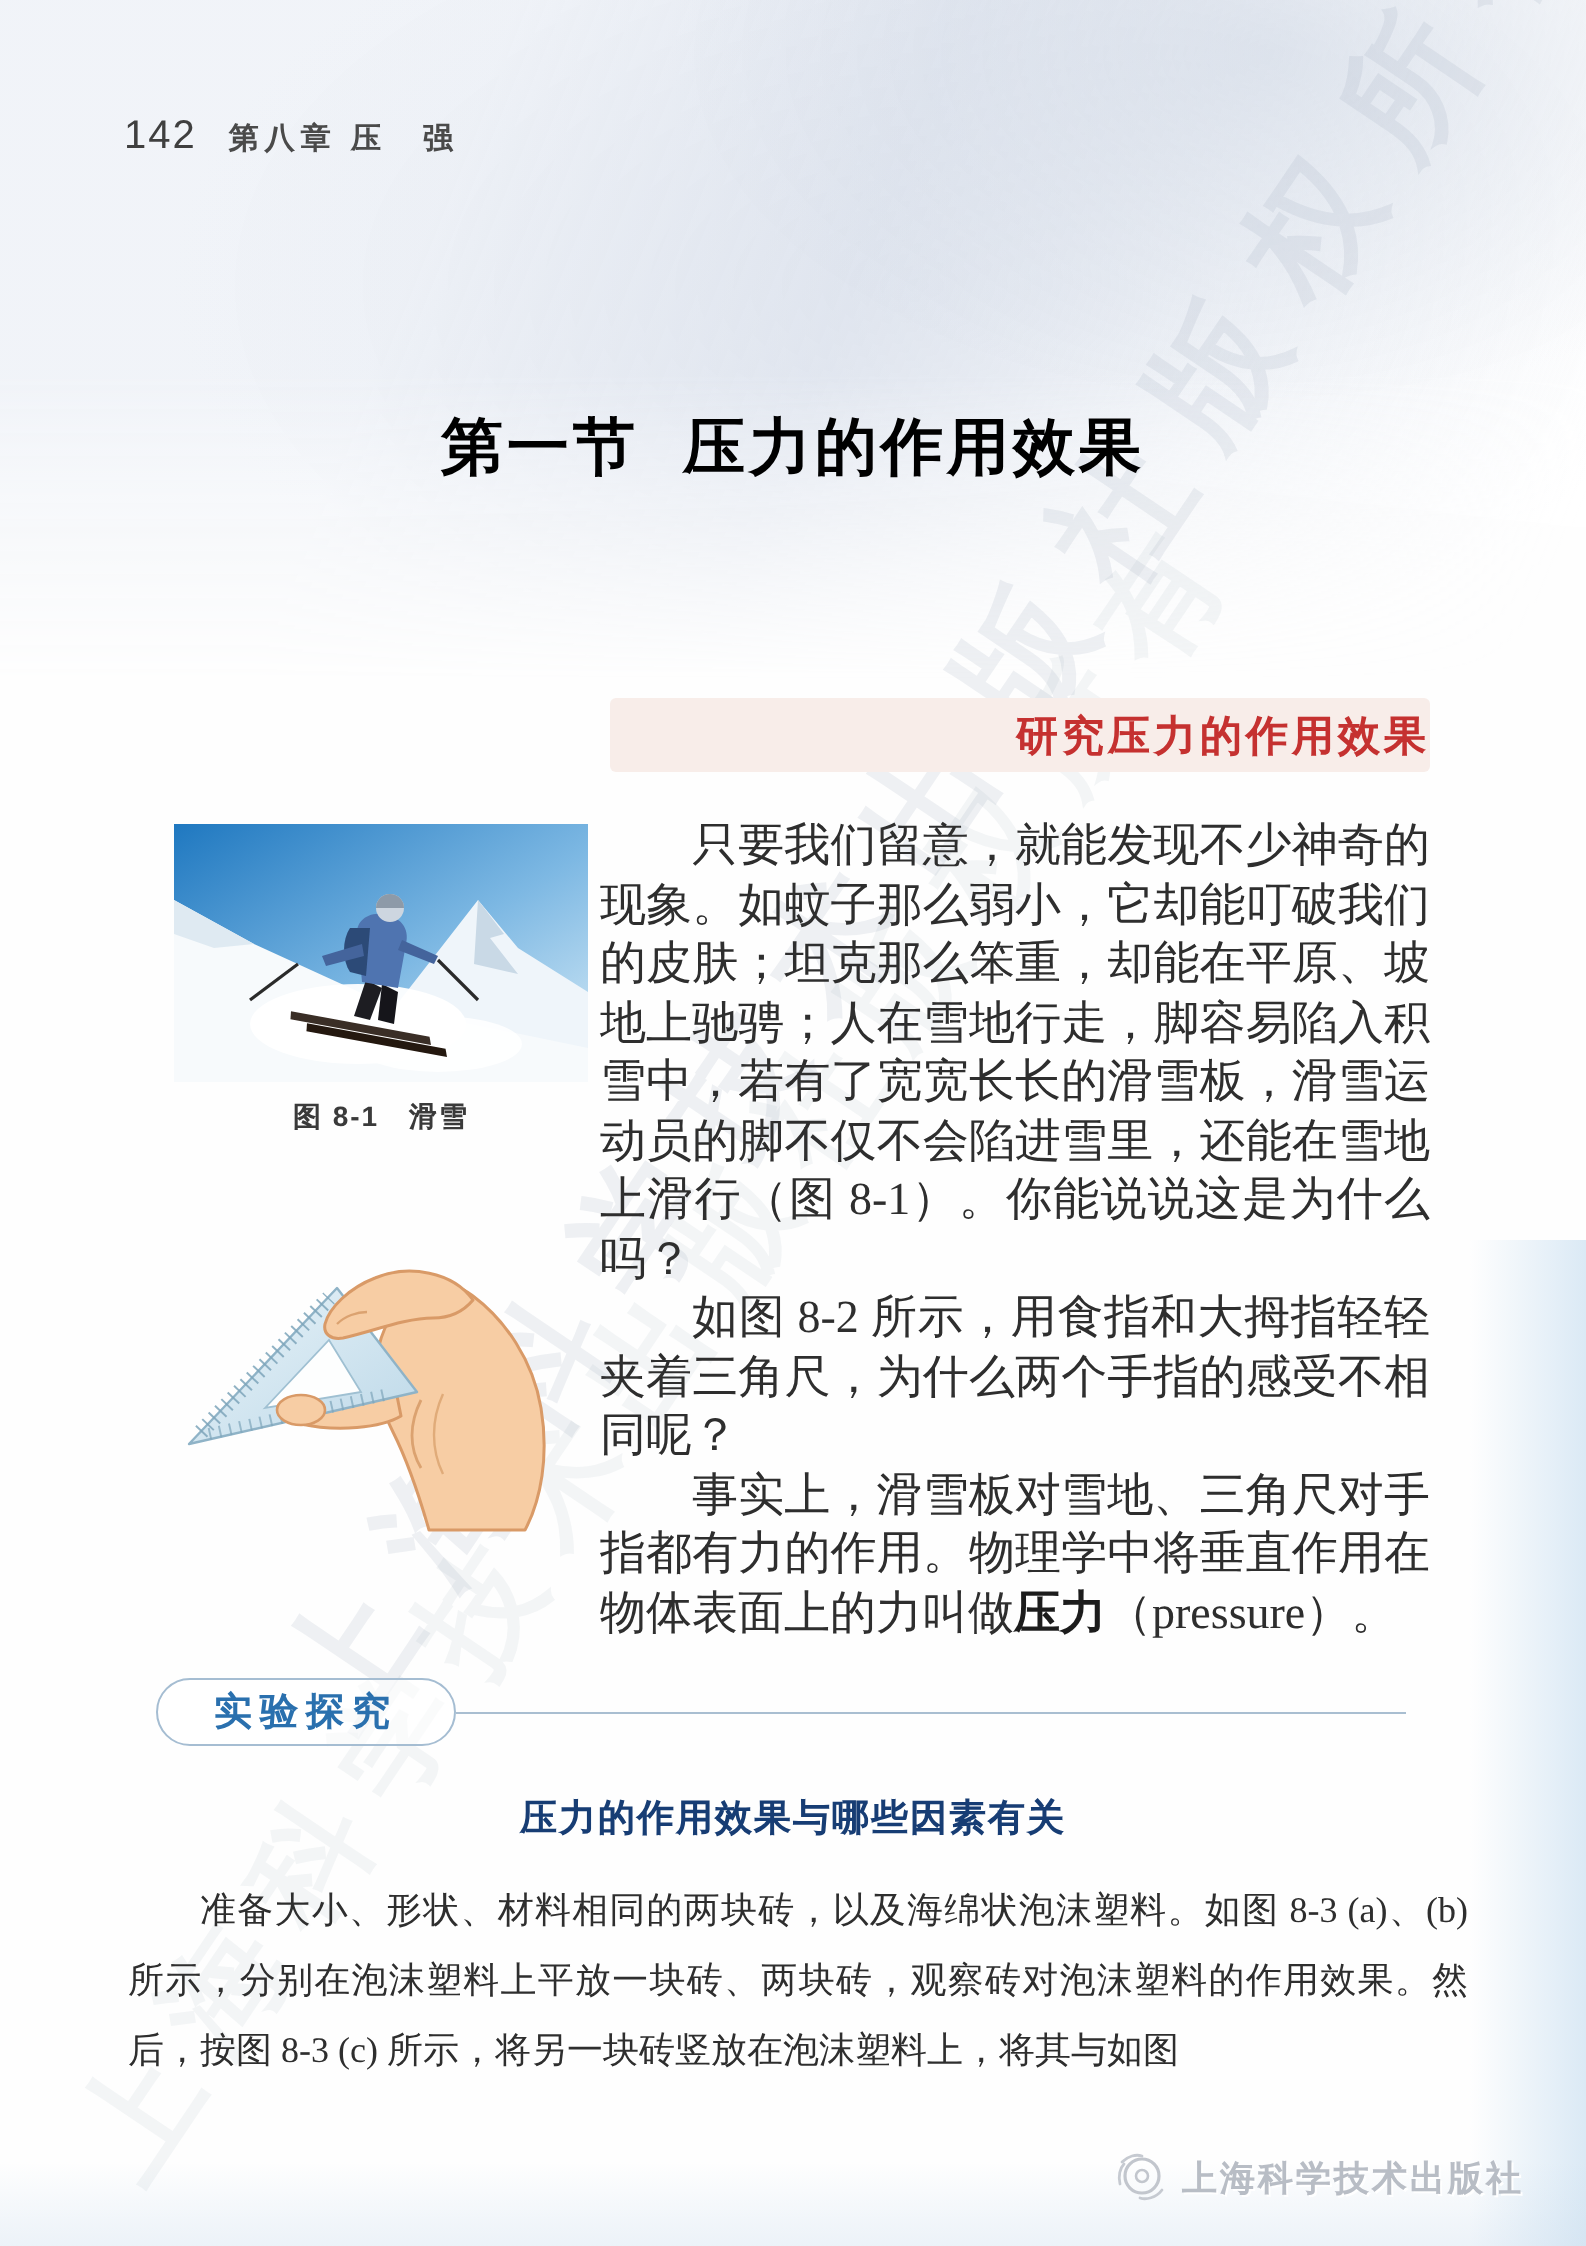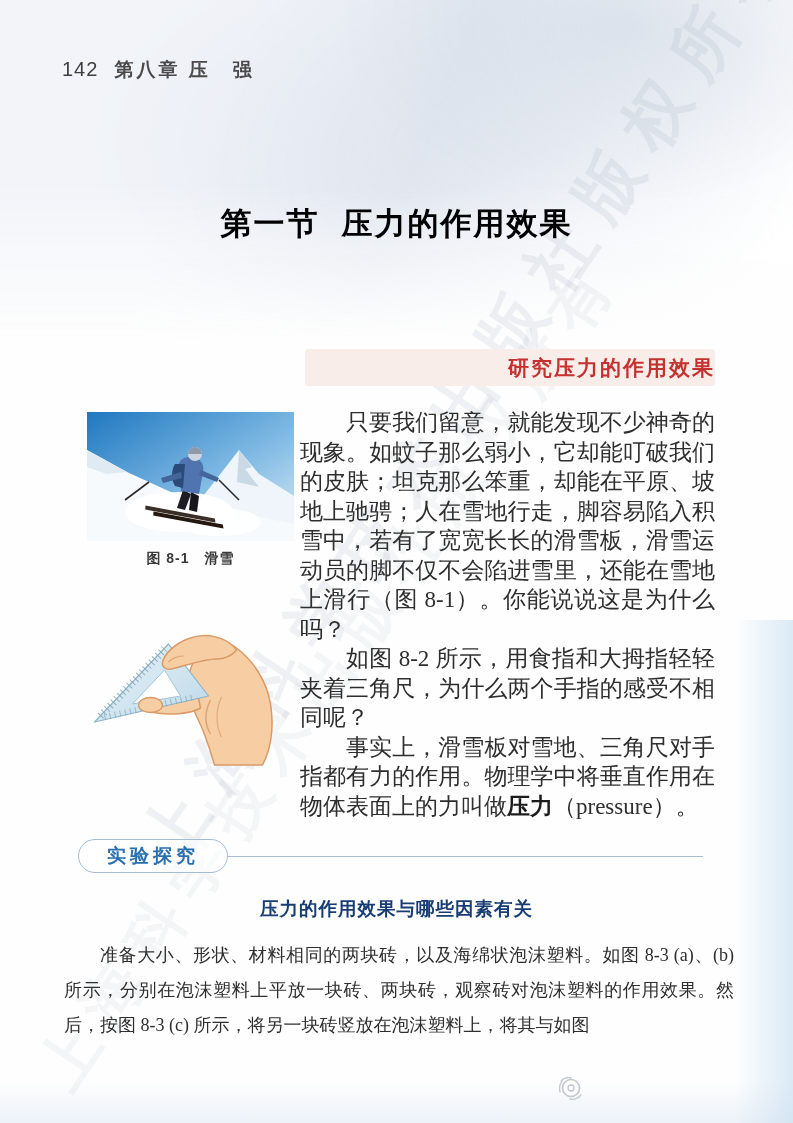--- a/index.html
+++ b/index.html
@@ -21,21 +21,21 @@
 
   
   .watermark{position:absolute;white-space:nowrap;font-family:"Liberation Sans","DejaVu Sans",sans-serif;
     font-weight:bold;pointer-events:none;transform-origin:0 0;}
   .wm1{left:120px;top:830px;font-size:66px;letter-spacing:20px;color:rgba(150,162,180,0.15);transform:rotate(-56deg);}
   .wm2{left:20px;top:1060px;font-size:60px;letter-spacing:16px;color:rgba(150,162,180,0.10);transform:rotate(-56deg);}
 
   .page-header{position:absolute;left:62px;top:57px;display:flex;align-items:baseline;gap:16px;
     font-family:Liberation Sans, sans-serif;}
   .page-num{font-size:20px;color:#3f3f3f;letter-spacing:1px;}
-  .chapter{font-size:19px;font-weight:bold;color:#4a4a4a;letter-spacing:3px;}
+  .chapter{font-size:15px;font-weight:bold;color:#4a4a4a;letter-spacing:3px;}
 
   .section-title{position:absolute;left:0;top:203px;width:100%;text-align:center;
     font-family:"Liberation Sans","DejaVu Sans",sans-serif;font-weight:bold;font-size:31px;}
   .sec-label{color:#000000;margin-right:22px;letter-spacing:2px;}
   .sec-name{color:#000000;letter-spacing:2px;}
 
   .banner{position:absolute;left:305px;top:349px;width:410px;height:37px;background:#f8ede9;
     border-radius:3px;display:flex;align-items:center;justify-content:flex-end;
     font-family:"Liberation Sans","DejaVu Sans",sans-serif;font-weight:bold;font-size:21px;
     color:#c53130;letter-spacing:2px;}
@@ -179,15 +179,16 @@
   <p class="wide-para">准备大小、形状、材料相同的两块砖，以及海绵状泡沫塑料。如图 8-3 (a)、(b) 所示，分别在泡沫塑料上平放一块砖、两块砖，观察砖对泡沫塑料的作用效果。然后，按图 8-3 (c) 所示，将另一块砖竖放在泡沫塑料上，将其与如图</p>
 
   <div class="publisher">
     <span class="pub-logo">
       <svg width="27" height="27" viewBox="0 0 27 27">
         <circle cx="14" cy="13" r="8.5" fill="none" stroke="#c2c6cd" stroke-width="1.6"></circle>
         <circle cx="14" cy="13" r="3" fill="none" stroke="#c2c6cd" stroke-width="1.3"></circle>
         <path d="M4 6 C7 3 11 2 14 3 M24 20 C21 24 16 25 13 24 M3 17 C2 13 3 9 5 7" fill="none" stroke="#c6cad1" stroke-width="1.4" stroke-linecap="round"></path>
       </svg>
     </span>
+    <span class="pub-name">上海科学技术出版社</span>
   </div>
 
 </div>
 
 </body></html>

